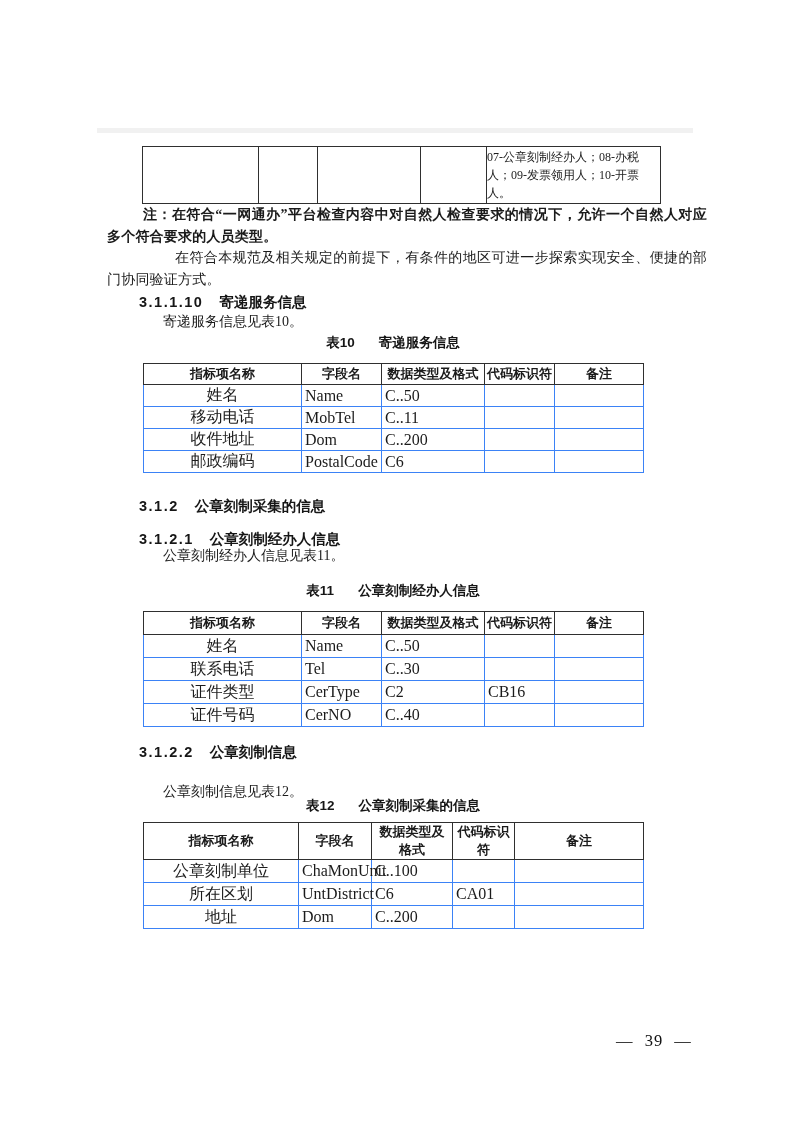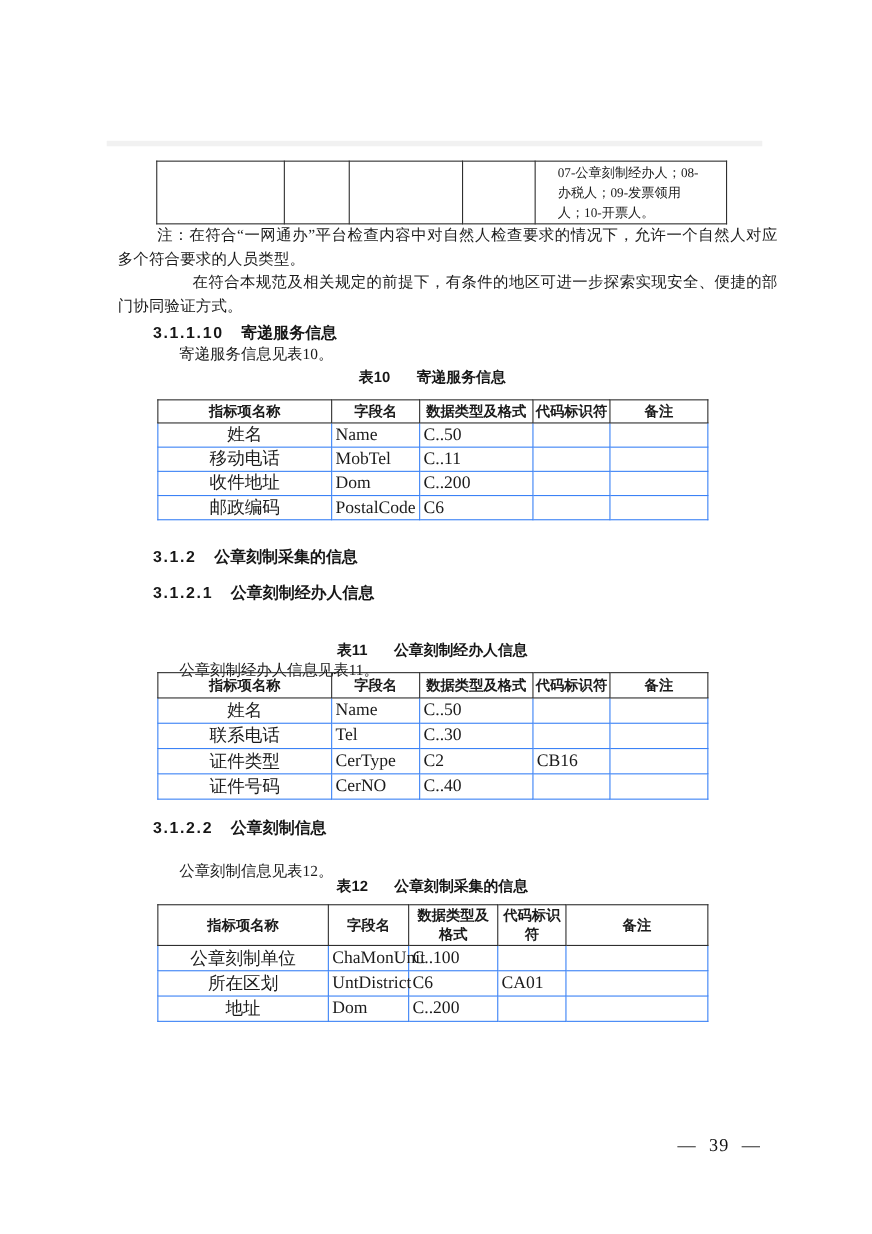--- a/index.html
+++ b/index.html
@@ -17,30 +17,30 @@
     background: #f1f1f1;
   }
 
   
   .carry {
     position: absolute; left: 142px; top: 146px;
     border-collapse: collapse; table-layout: fixed; width: 518px;
   }
   .carry td {
     border: 1px solid #2f2f2f; height: 38px;
-    padding: 1px 20px; vertical-align: middle;
+    padding: 1px 0; vertical-align: middle;
     font-size: 12px; line-height: 18px;
   }
 
   .note {
     position: absolute; left: 107px; width: 600px;
     font-size: 14px; line-height: 21.5px;
     text-align: justify; letter-spacing: 0.2px;
   }
-  #note1 { top: 190px; text-indent: 36px; }
+  #note1 { top: 190px; text-indent: 36px; font-weight: bold; }
   #note2 { top: 233px; text-indent: 68px; }
 
   .h-sec {
     position: absolute; left: 139px;
     font-family: "Liberation Sans", "DejaVu Sans", sans-serif;
     font-weight: bold; font-size: 14.5px; color: #161616;
     white-space: nowrap;
   }
   .h-sec .num { letter-spacing: 1.5px; margin-right: 16px; font-family: "Liberation Sans", "DejaVu Sans", sans-serif; }
   .intro { position: absolute; left: 163px; font-size: 14px; white-space: nowrap; }
@@ -72,21 +72,21 @@
   #table11 { top: 611px; }
   #table12 { top: 822px; }
   #caption10 { top: 334px; }
   #caption11 { top: 582px; }
   #caption12 { top: 797px; }
   #sec1 { top: 293px; }
   #sec2 { top: 497px; }
   #sec3 { top: 530px; }
   #sec4 { top: 743px; }
   #intro1 { top: 299px; }
-  #intro3 { top: 587px; text-align: right; }
+  #intro3 { top: 533px; text-align: right; }
   #intro4 { top: 769px; }
 
   .pagenum {
     position: absolute; left: 616px; top: 1031px;
     font-size: 16.5px; color: #101010;
     letter-spacing: 1px; word-spacing: 6px; white-space: nowrap;
   }
 </style>
 </head>
 <body>

